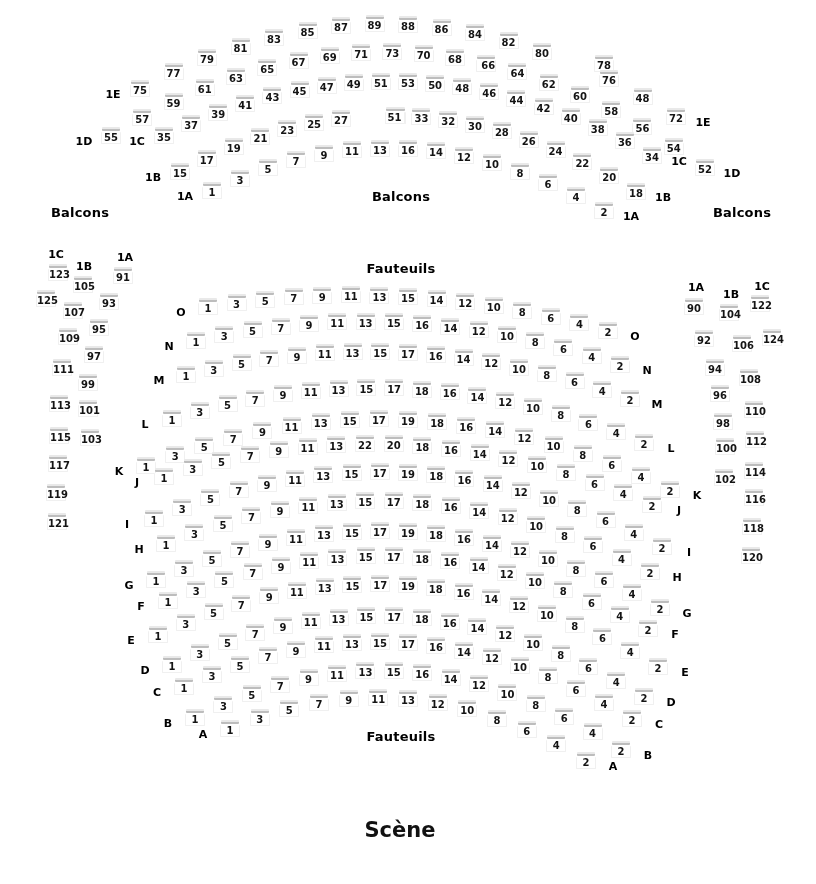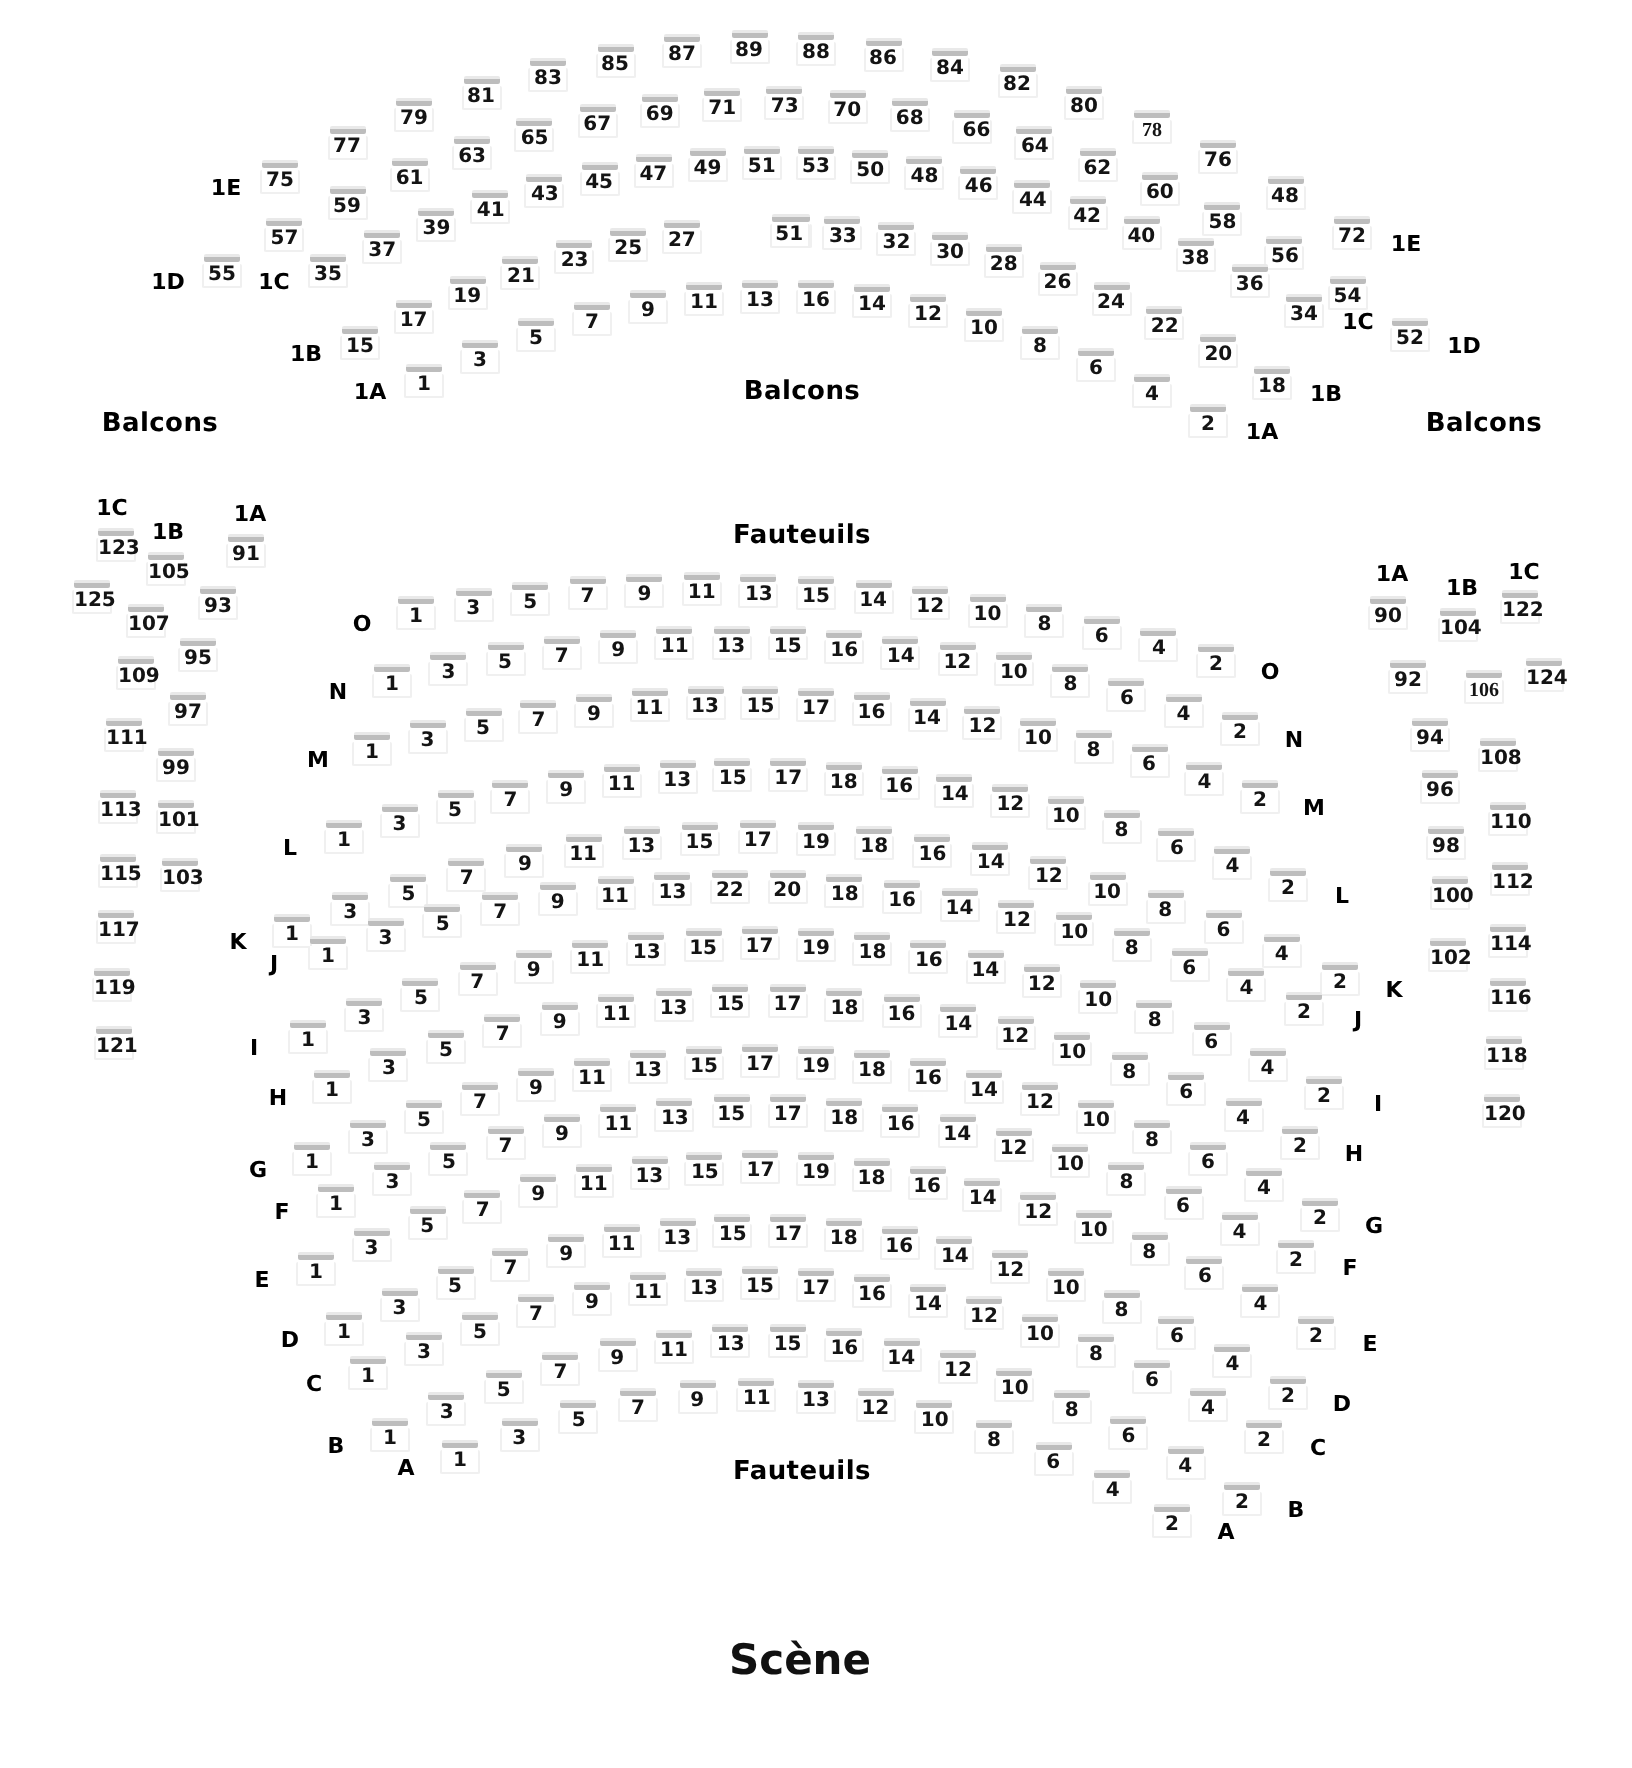--- a/index.html
+++ b/index.html
@@ -72,21 +72,21 @@
       <div class="num">84</div>
     </div>
     <div class="seat" style="left: 498.5px; top: 32.2188px;">
       <div class="back"></div>
       <div class="num">82</div>
     </div>
     <div class="seat" style="left: 532px; top: 42.5px;">
       <div class="back"></div>
       <div class="num">80</div>
     </div>
-    <div class="seat" style="left: 566px; top: 55.2188px; font-family: Liberation Serif, serif;">
+    <div class="seat" style="left: 594px; top: 55.2188px;">
       <div class="back"></div>
       <div class="num">78</div>
     </div>
     <div class="seat" style="left: 599px; top: 70.375px;">
       <div class="back"></div>
       <div class="num">76</div>
     </div>
     <div class="seat" style="left: 632.5px; top: 87.9688px;">
       <div class="back"></div>
       <div class="num">48</div>
@@ -1564,21 +1564,21 @@
     </div>
     <div class="seat" style="left: 714px; top: 469px;">
       <div class="back"></div>
       <div class="num">102</div>
     </div>
     <span class="rowlabel" style="left: 696px; top: 287px;">1A</span>
     <div class="seat" style="left: 719px; top: 304px;">
       <div class="back"></div>
       <div class="num">104</div>
     </div>
-    <div class="seat" style="left: 732px; top: 335px; font-family: Liberation Serif, serif;">
+    <div class="seat" style="left: 732px; top: 335px;">
       <div class="back"></div>
       <div class="num">106</div>
     </div>
     <div class="seat" style="left: 739px; top: 369px;">
       <div class="back"></div>
       <div class="num">108</div>
     </div>
     <div class="seat" style="left: 744px; top: 401px;">
       <div class="back"></div>
       <div class="num">110</div>

